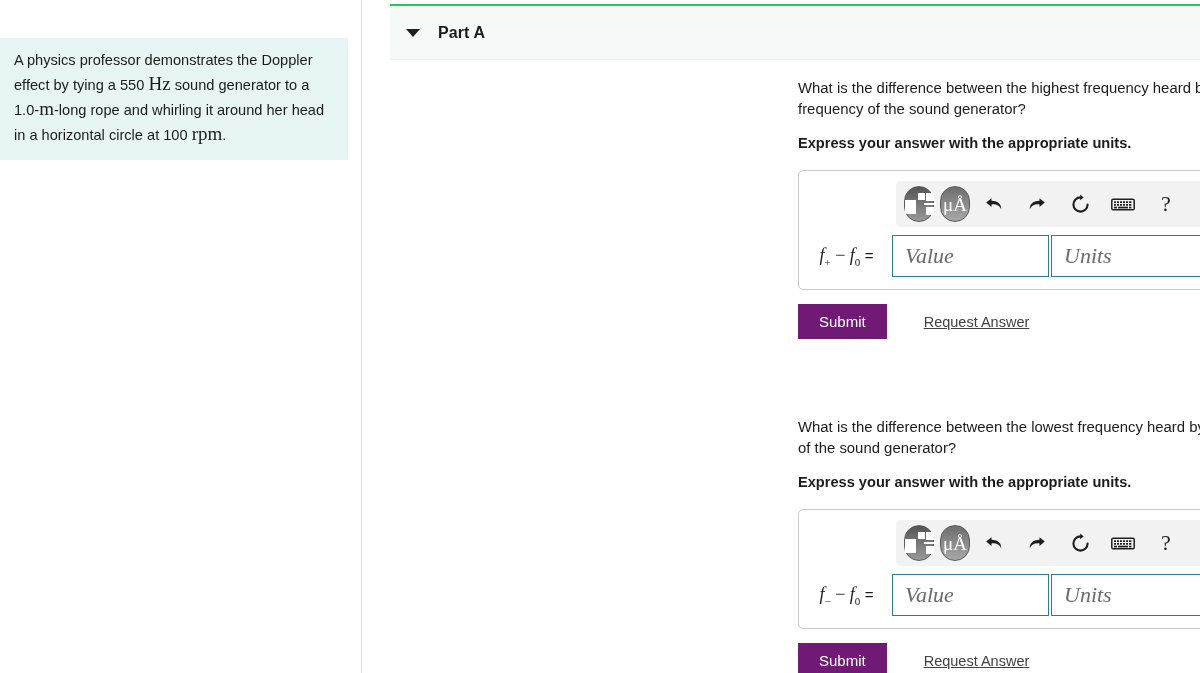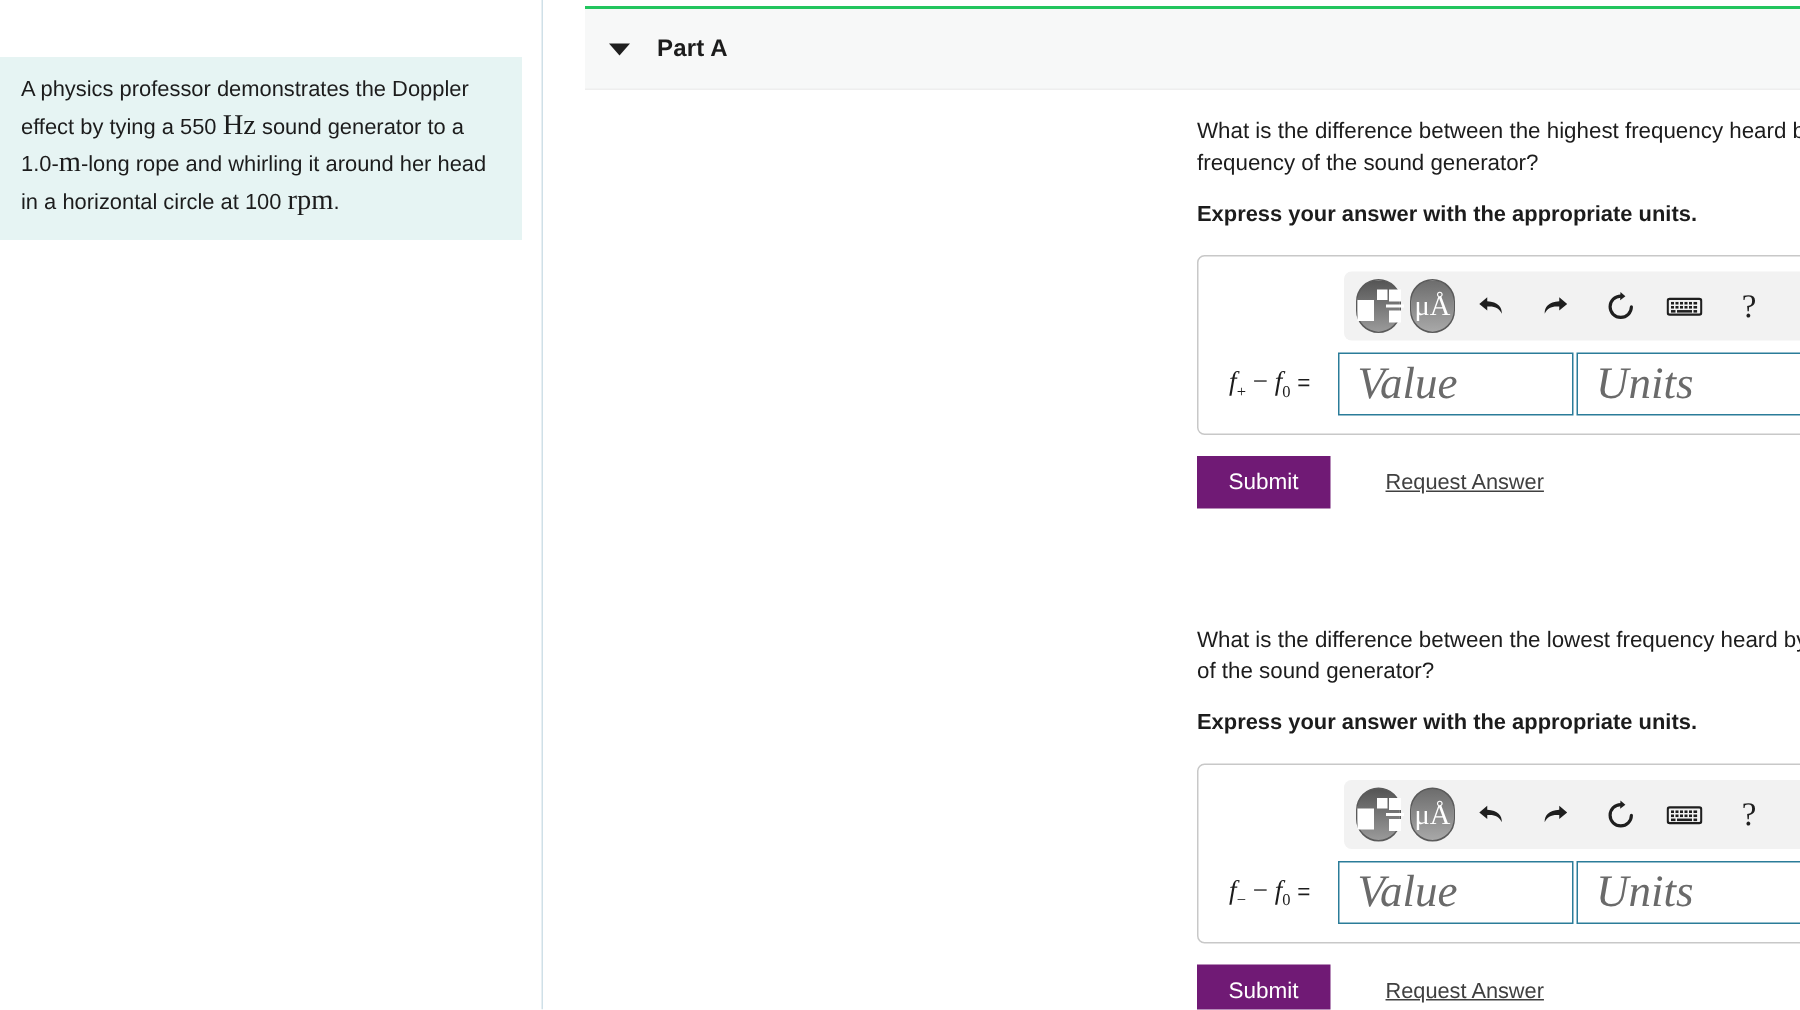--- a/index.html
+++ b/index.html
@@ -180,21 +180,21 @@
   }
   .var-label sub { font-size: 11px; }
   .var-label .eq { font-family: "Liberation Sans", sans-serif; font-size: 15px; }
 
   .ansfield {
     height: 42px;
     border: 1px solid #2b7c99;
     background: #ffffff;
     font-family: "Liberation Serif", serif;
     font-style: italic;
-    font-size: 30px;
+    font-size: 22px;
     color: #5b5b5b;
     padding: 0 12px;
     outline: none;
   }
   .ansfield.value { width: 157px; margin-right: 2px; }
   .ansfield.units { width: 157px; }
   .ansfield::placeholder { color: #6a6a6a; opacity: 1; }
 
   
   .submit-row {

